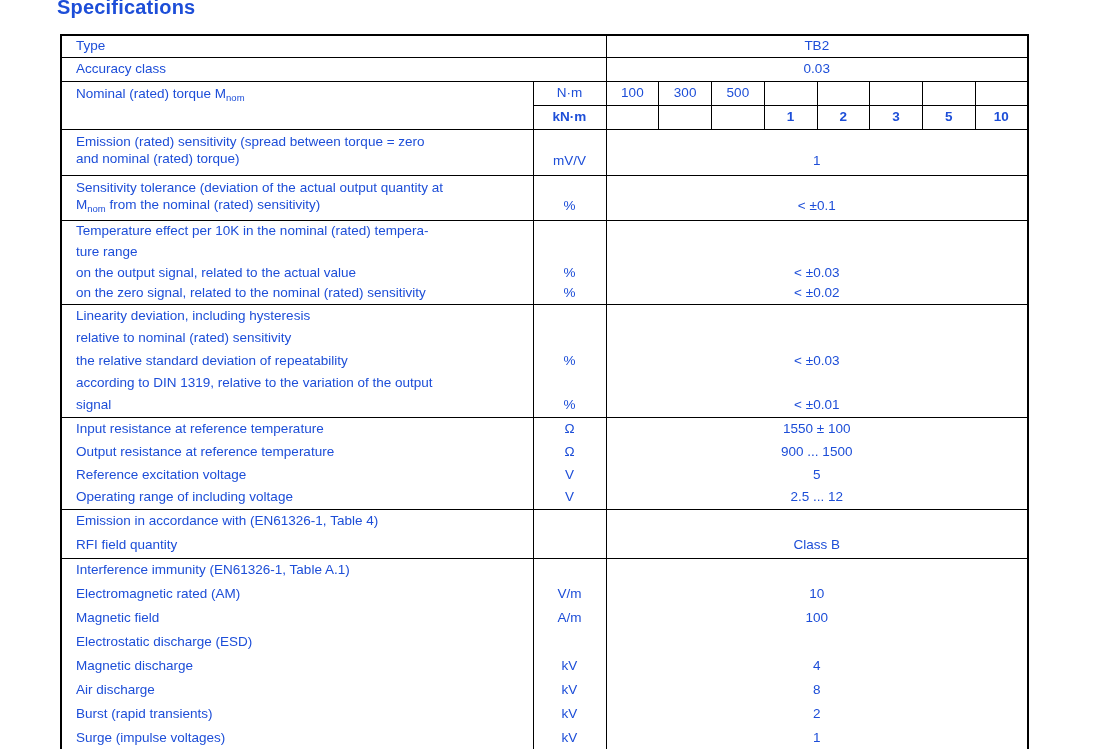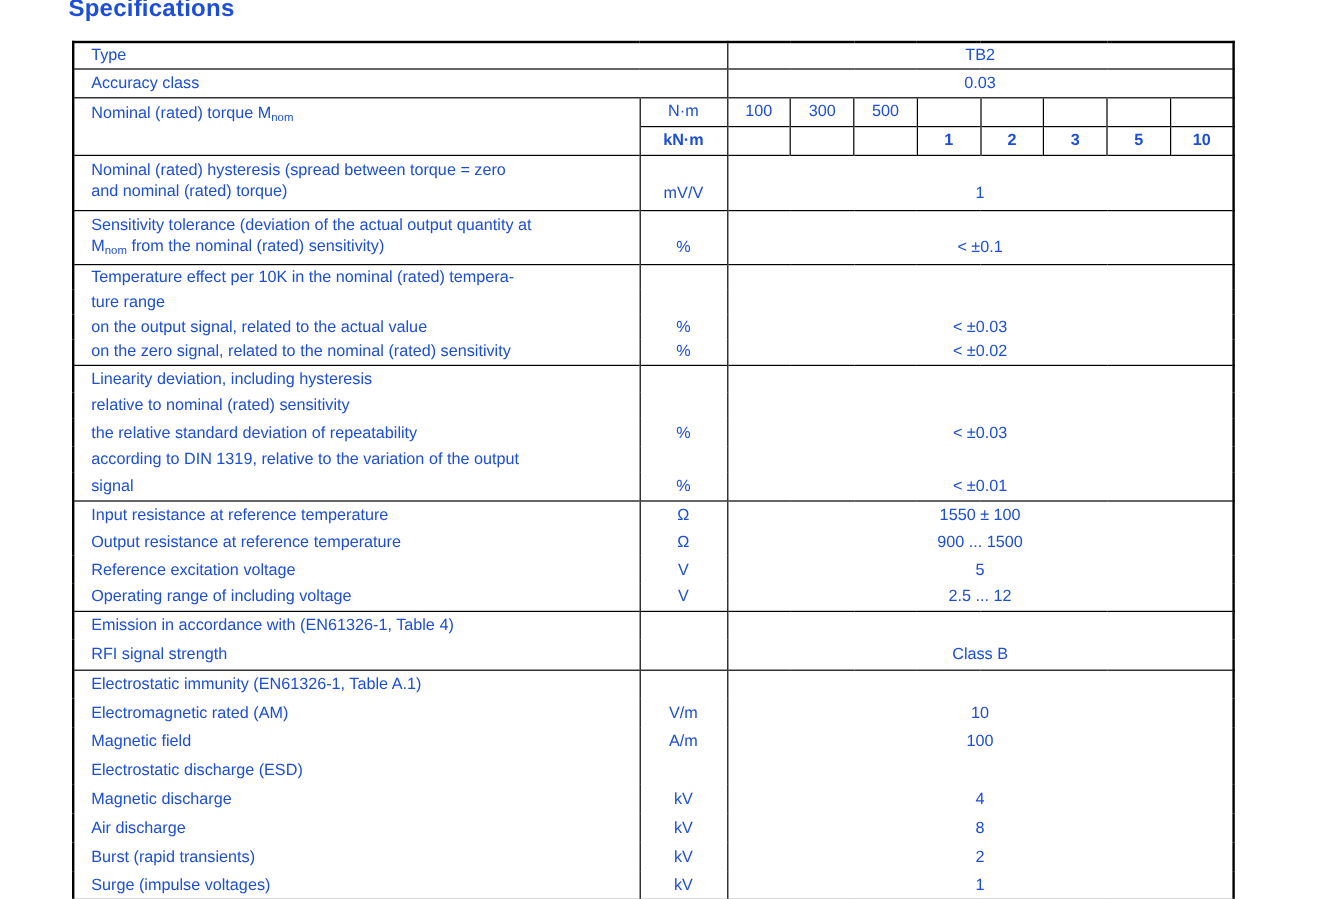--- a/index.html
+++ b/index.html
@@ -78,21 +78,21 @@
       <td class="c bl bti"></td>
       <td class="c bl bti">1</td>
       <td class="c bl bti">2</td>
       <td class="c bl bti">3</td>
       <td class="c bl bti">5</td>
       <td class="c bl bti">10</td>
     </tr>
 
     <tr class="sec h46">
       <td class="lab top2">
-        <div><span class="b">Nominal (rated) hysteresis</span><span> (spread between torque = zero</span></div>
+        <div><span class="b">Emission (rated) sensitivity</span><span> (spread between torque = zero</span></div>
         <div>and nominal (rated) torque)</div>
       </td>
       <td class="unit bl bot">mV/V</td>
       <td class="val bl bot" colspan="8">1</td>
     </tr>
 
     <tr class="sec h45">
       <td class="lab top2">
         <div><span class="b">Sensitivity tolerance</span><span> (deviation of the actual output quantity at</span></div>
         <div><span>M</span><sub>nom</sub><span> from the nominal (rated) sensitivity)</span></div>
@@ -168,27 +168,27 @@
       <td class="unit bl">V</td>
       <td class="val bl" colspan="8">2.5 ... 12</td>
     </tr>
 
     <tr class="sec h24">
       <td class="lab"><span class="b">Emission</span><span> in accordance with (EN61326-1, Table 4)</span></td>
       <td class="unit bl"></td>
       <td class="val bl" colspan="8"></td>
     </tr>
     <tr class="h25">
-      <td class="lab inr">RFI signal strength</td>
+      <td class="lab inr">RFI field quantity</td>
       <td class="unit bl"></td>
       <td class="val bl" colspan="8">Class B</td>
     </tr>
 
     <tr class="sec h24">
-      <td class="lab"><span class="b">Electrostatic immunity</span><span> (EN61326-1, Table A.1)</span></td>
+      <td class="lab"><span class="b">Interference immunity</span><span> (EN61326-1, Table A.1)</span></td>
       <td class="unit bl"></td>
       <td class="val bl" colspan="8"></td>
     </tr>
     <tr class="h24">
       <td class="lab in1">Electromagnetic rated (AM)</td>
       <td class="unit bl">V/m</td>
       <td class="val bl" colspan="8">10</td>
     </tr>
     <tr class="h24">
       <td class="lab in1">Magnetic field</td>

